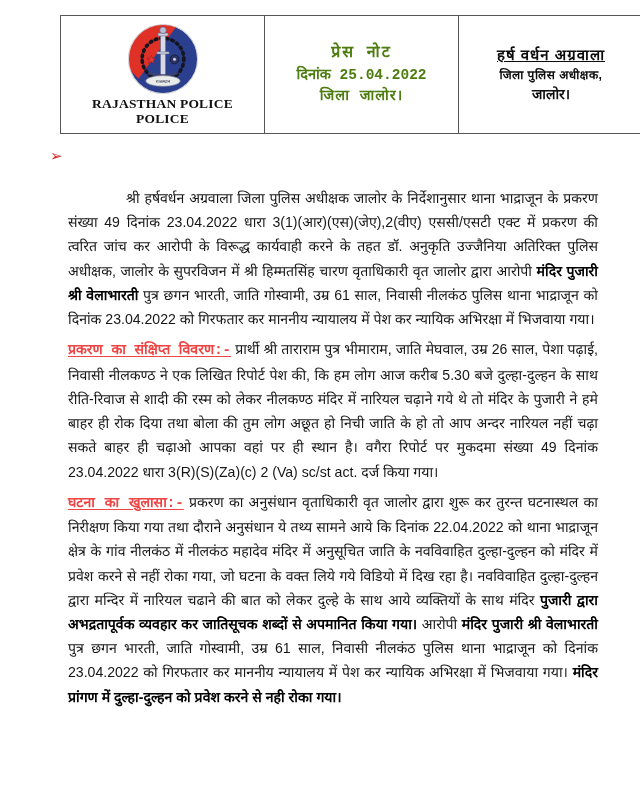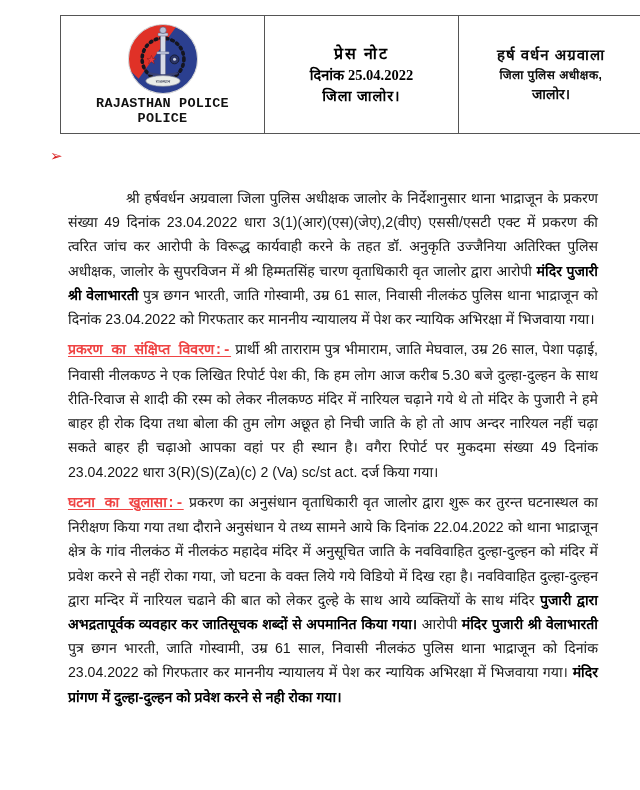--- a/index.html
+++ b/index.html
@@ -53,52 +53,52 @@
   }
   .emblem {
     width: 72px;
     height: 72px;
     position: relative;
     margin-bottom: 1px;
   }
   .emblem svg { display: block; }
 
   .org-name {
-    font-family: Liberation Mono, monospace;
+    font-family: Liberation Serif, serif;
     font-weight: bold;
     font-size: 13.5px;
     letter-spacing: 0.2px;
     line-height: 1.12;
     color: #111;
     white-space: nowrap;
   }
   .org-name .l2 { display: block; }
 
   
   .mid-line {
-    color: #000000;
-    font-family: Liberation Serif, serif;
+    color: #4d7c0f;
+    font-family: Liberation Mono, monospace;
     font-weight: bold;
     line-height: 1.45;
   }
   .mid-title {
     font-size: 16px;
     letter-spacing: 2px;
   }
   .mid-date { font-size: 14.5px; text-align: center; }
   .mid-dist { font-size: 14.5px; letter-spacing: 1px; }
 
   
   .right-line {
     color: #0d0d0d;
     font-family: "Liberation Sans", "DejaVu Sans", sans-serif;
     font-weight: bold;
     line-height: 1.5;
   }
-  .right-name { font-size: 15px; letter-spacing: 1px; }
+  .right-name { font-size: 15px; letter-spacing: 1px; text-decoration: underline; }
   .right-desig { font-size: 12px; letter-spacing: 0.5px; }
   .right-city { font-size: 14px; }
 
   
   .headline {
     position: absolute;
     left: 50px;
     top: 148px;
     width: 560px;
     color: #d91f1f;

